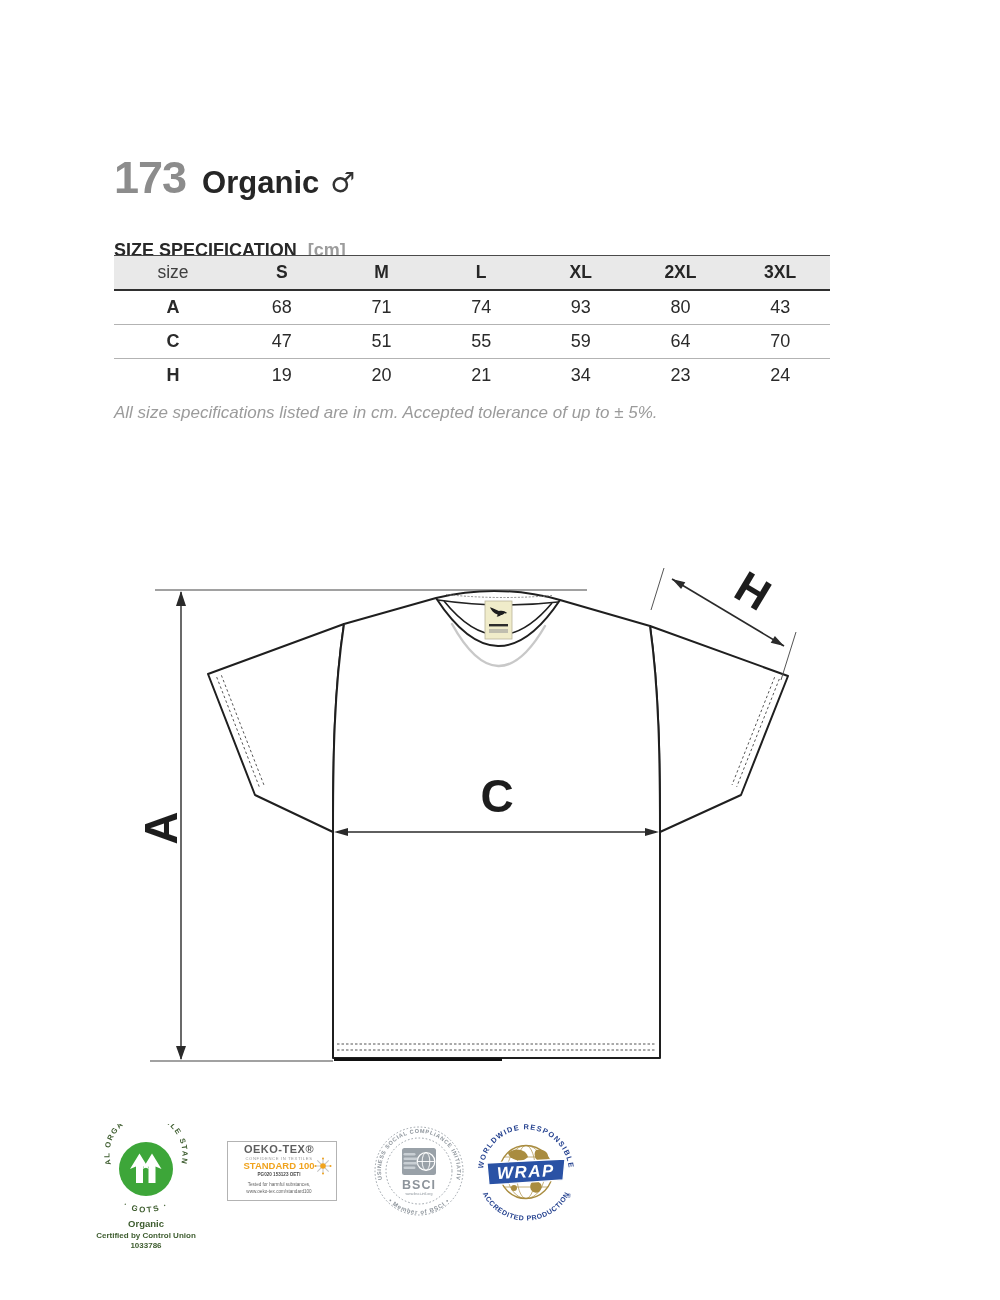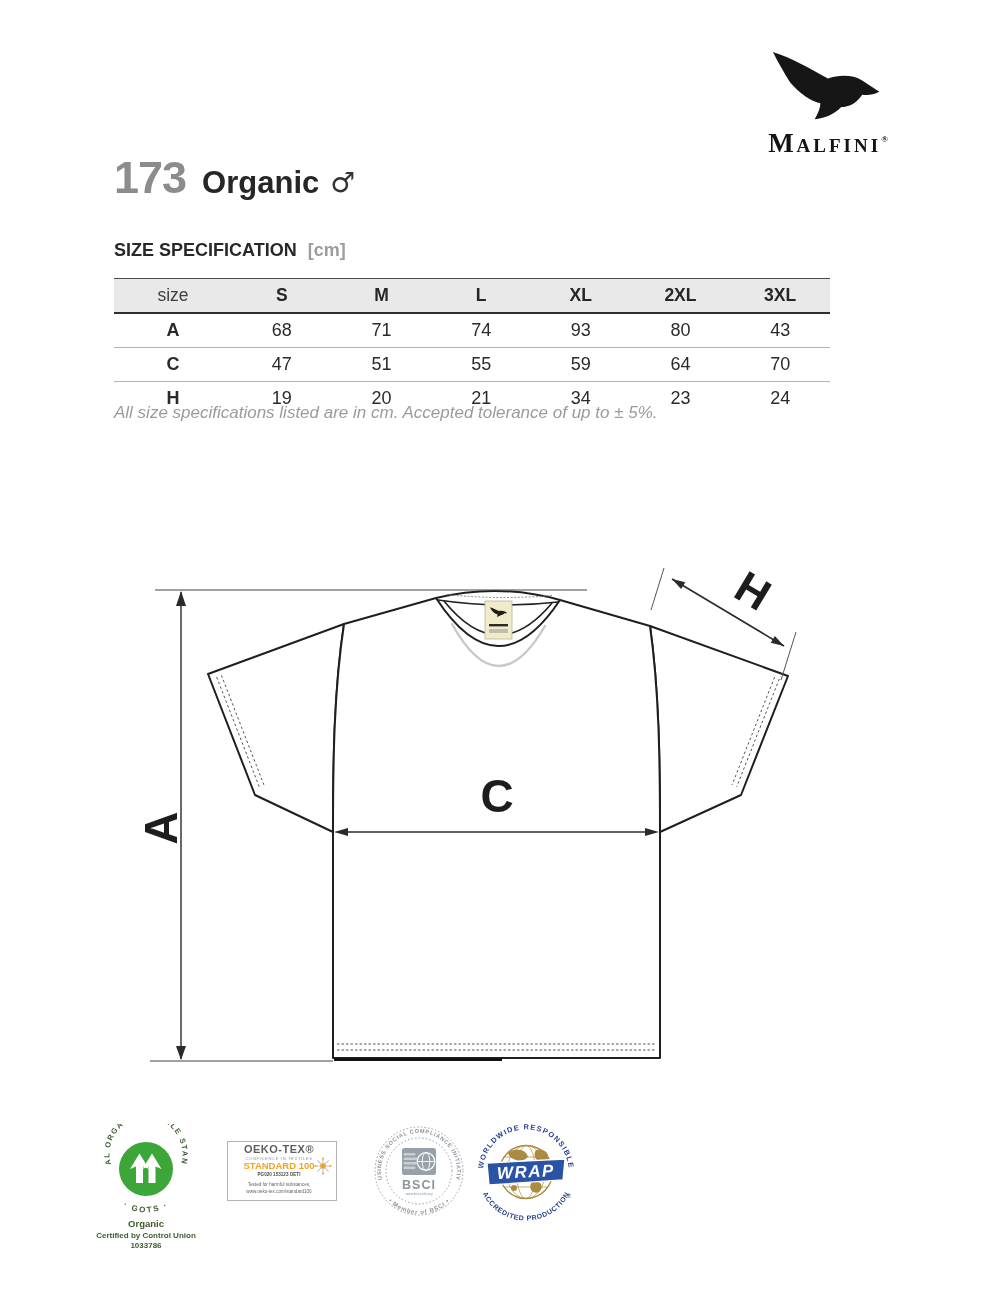--- a/index.html
+++ b/index.html
@@ -19,21 +19,21 @@
   .title { position:absolute; left:114px; top:152px; display:flex; align-items:baseline;text-align:right; }
   .code   { font-size:45px; font-weight:800; color:#8c8c8c; letter-spacing:-1px; }
   .pname  { font-size:31px; font-weight:800; color:#262626; margin-left:16px; }
   .gender { font-family:"DejaVu Sans", sans-serif; font-size:28px; color:#333; margin-left:11px; position:relative; top:-1px; }
 
   
   .section-head { position:absolute; left:114px; top:240px; font-size:18px; font-weight:800; color:#282828; }
   .section-head .unit { color:#9c9c9c; margin-left:11px; }
 
   
-  table.sizes { position:absolute; left:114px; top:278px; width:716px; border-collapse:collapse; table-layout:fixed; }
+  table.sizes { position:absolute; left:114px; top:255px; width:716px; border-collapse:collapse; table-layout:fixed; }
   table.sizes col.c0 { width:118px; }
   table.sizes th, table.sizes td { height:33px; text-align:center; vertical-align:middle; padding:0; }
   table.sizes thead tr { background:#e9e9e9; }
   table.sizes th { font-size:17.5px; font-weight:700; color:#262626; border-top:1px solid #4a4a4a; border-bottom:2px solid #2f2f2f; }
   table.sizes th.size-th { font-weight:400; color:#3f3f3f; }
   table.sizes td { font-size:18px; color:#2a2a2a; border-bottom:1.5px solid #b3b3b3; }
   table.sizes tbody tr:last-child td { border-bottom:none; }
   table.sizes td.row-label { font-weight:700; }
 
   .note { position:absolute; left:114px; top:403px; font-style:italic; font-size:17px; color:#9b9b9b; }
@@ -50,26 +50,20 @@
 <body>
 
 <div class="page">
 
   <svg width="0" height="0" style="position:absolute" aria-hidden="true">
     <defs>
       <path id="bird" d="M12,2 C32,8 52,20 70,30 C82,26 96,26 106,32 L124,44 C118,47 112,48 106,47 C100,56 92,60 84,60 C76,68 66,72 56,73 C60,66 62,60 62,56 C52,54 40,46 30,34 C24,24 17,12 12,2 Z"></path>
     </defs>
   </svg>
 
-  <div class="brand">
-    <svg width="138" height="76" viewBox="0 0 140 80">
-      <use href="#bird" fill="#161616"></use>
-    </svg>
-    <div class="word"><span>Malfini</span><span class="reg">®</span></div>
-  </div>
 
   <div class="title">
     <span class="code">173</span>
     <span class="pname">Organic</span>
     <span class="gender">♂</span>
   </div>
 
   <div class="section-head">
     <span>SIZE SPECIFICATION</span><span class="unit">[cm]</span>
   </div>

